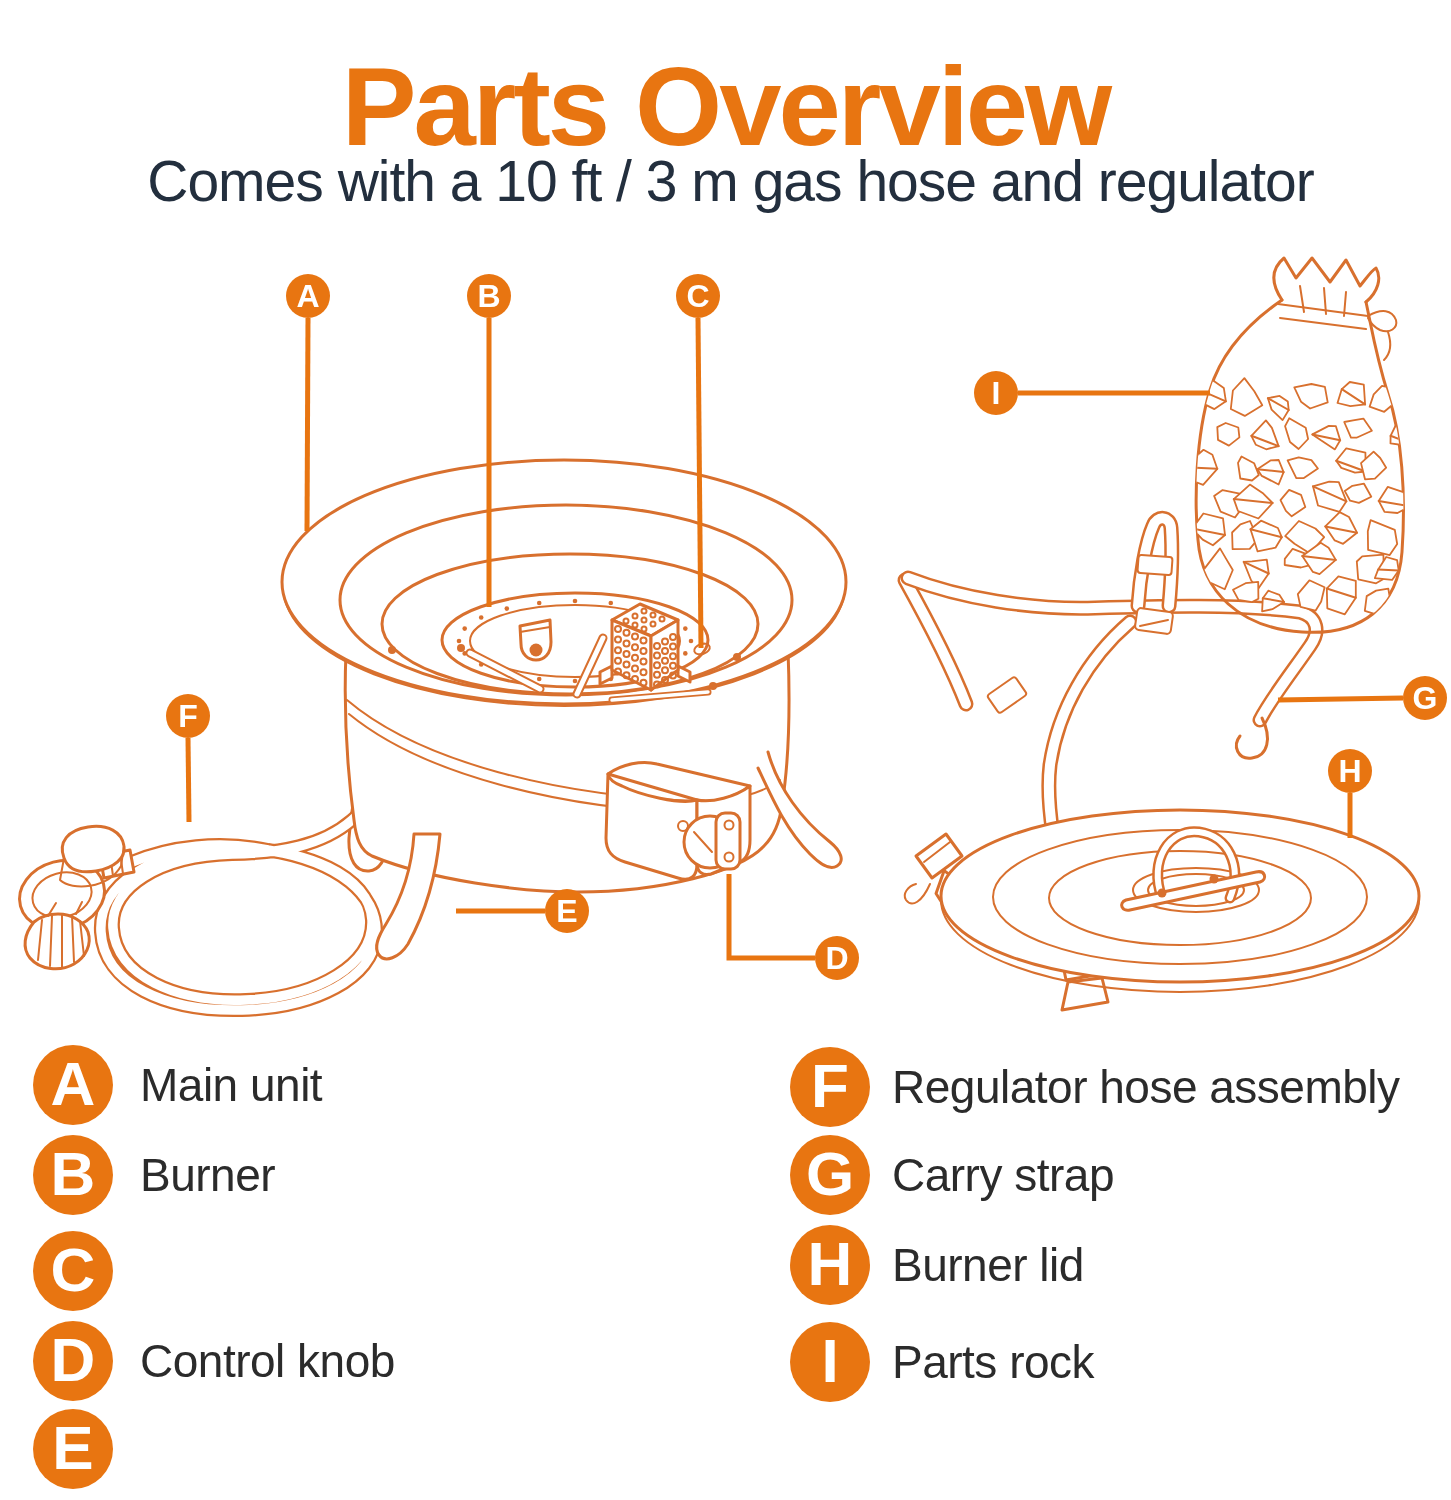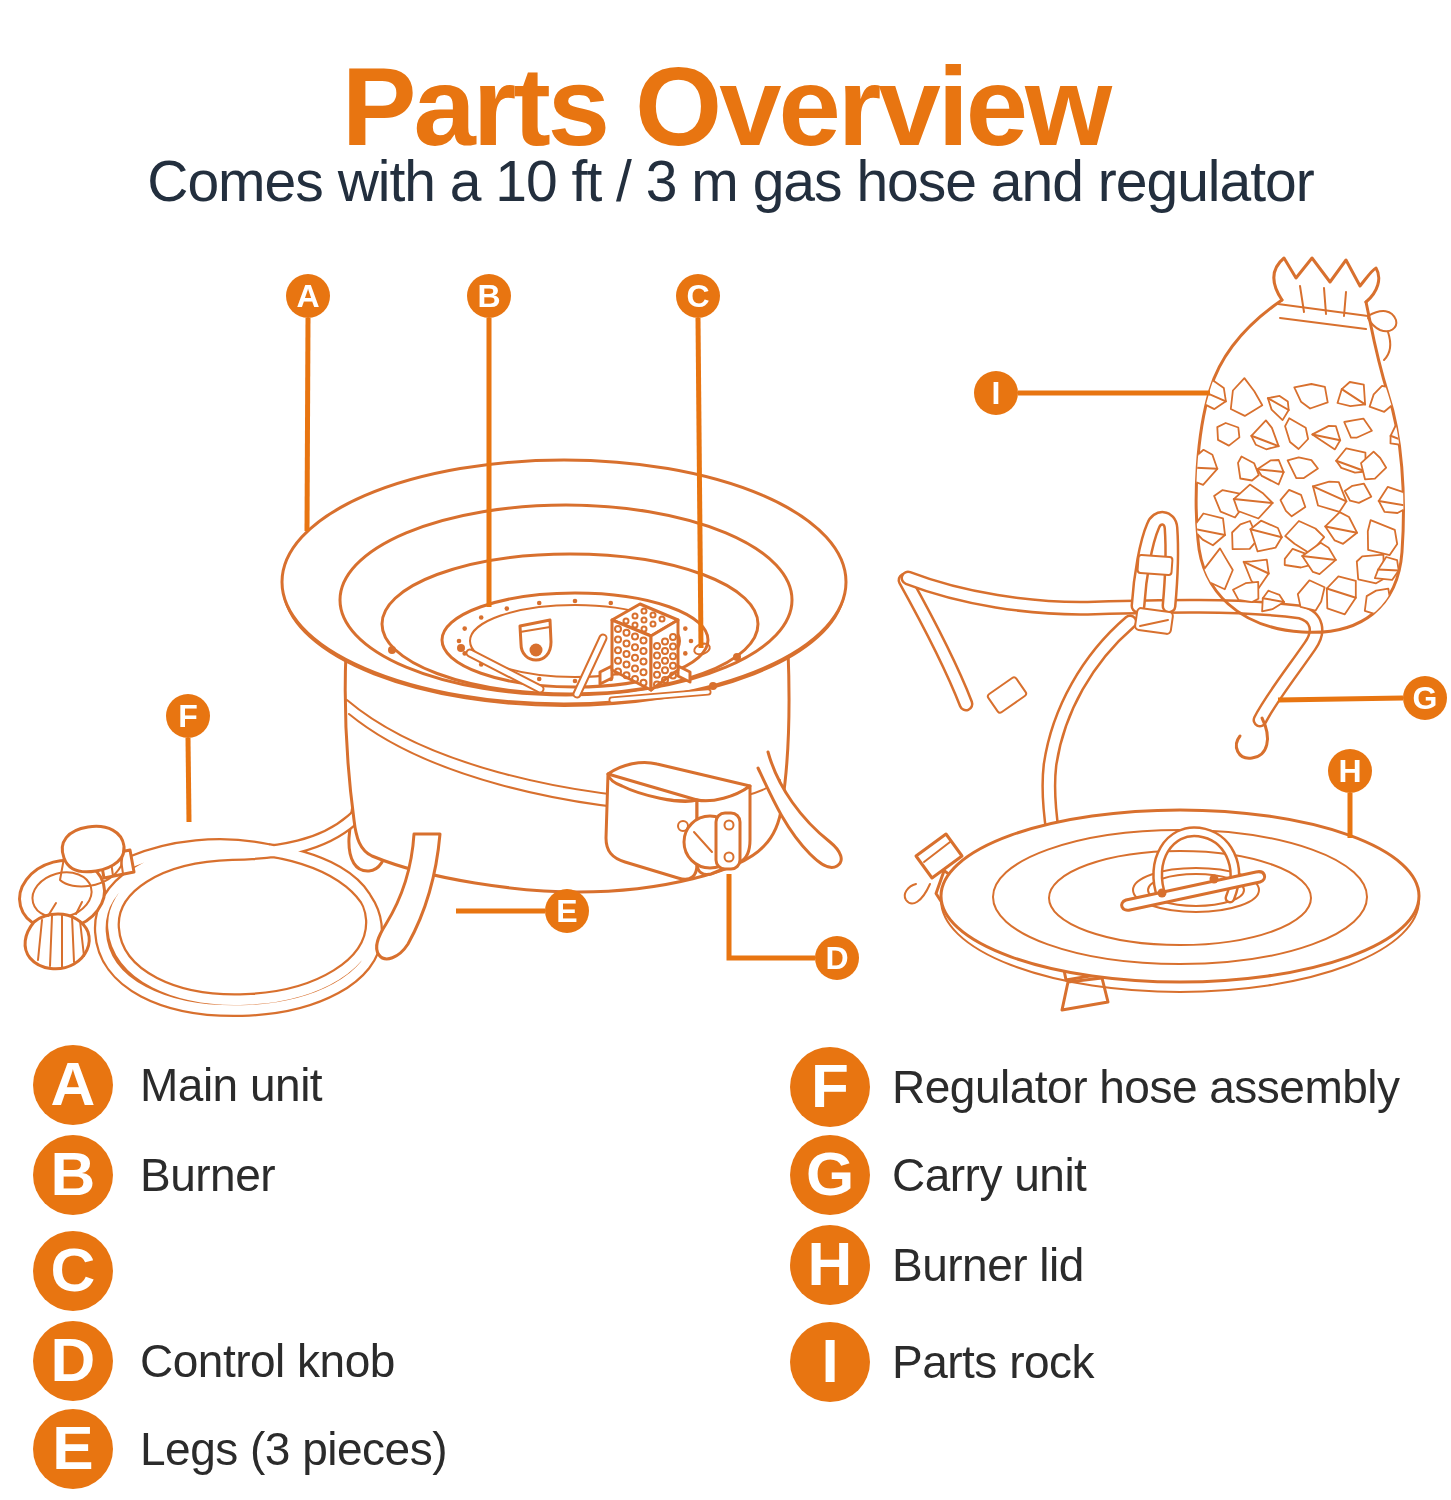--- a/index.html
+++ b/index.html
@@ -402,30 +402,29 @@
     </div>
     <div class="legend-item" style="left:33px;top:1231px">
       <span class="legend-badge">C</span>
     </div>
     <div class="legend-item" style="left:33px;top:1321px">
       <span class="legend-badge">D</span>
       <span class="legend-label">Control knob</span>
     </div>
     <div class="legend-item" style="left:33px;top:1409px">
       <span class="legend-badge">E</span>
-      <span class="legend-label">Legs (3 pieces)</span>
     </div>
 
     <div class="legend-item right" style="left:790px;top:1047px">
       <span class="legend-badge">F</span>
       <span class="legend-label">Regulator hose assembly</span>
     </div>
     <div class="legend-item right" style="left:790px;top:1135px">
       <span class="legend-badge">G</span>
-      <span class="legend-label">Carry unit</span>
+      <span class="legend-label">Carry strap</span>
     </div>
     <div class="legend-item right" style="left:790px;top:1225px">
       <span class="legend-badge">H</span>
       <span class="legend-label">Burner lid</span>
     </div>
     <div class="legend-item right" style="left:790px;top:1322px">
       <span class="legend-badge">I</span>
       <span class="legend-label">Parts rock</span>
     </div>
   </div>

